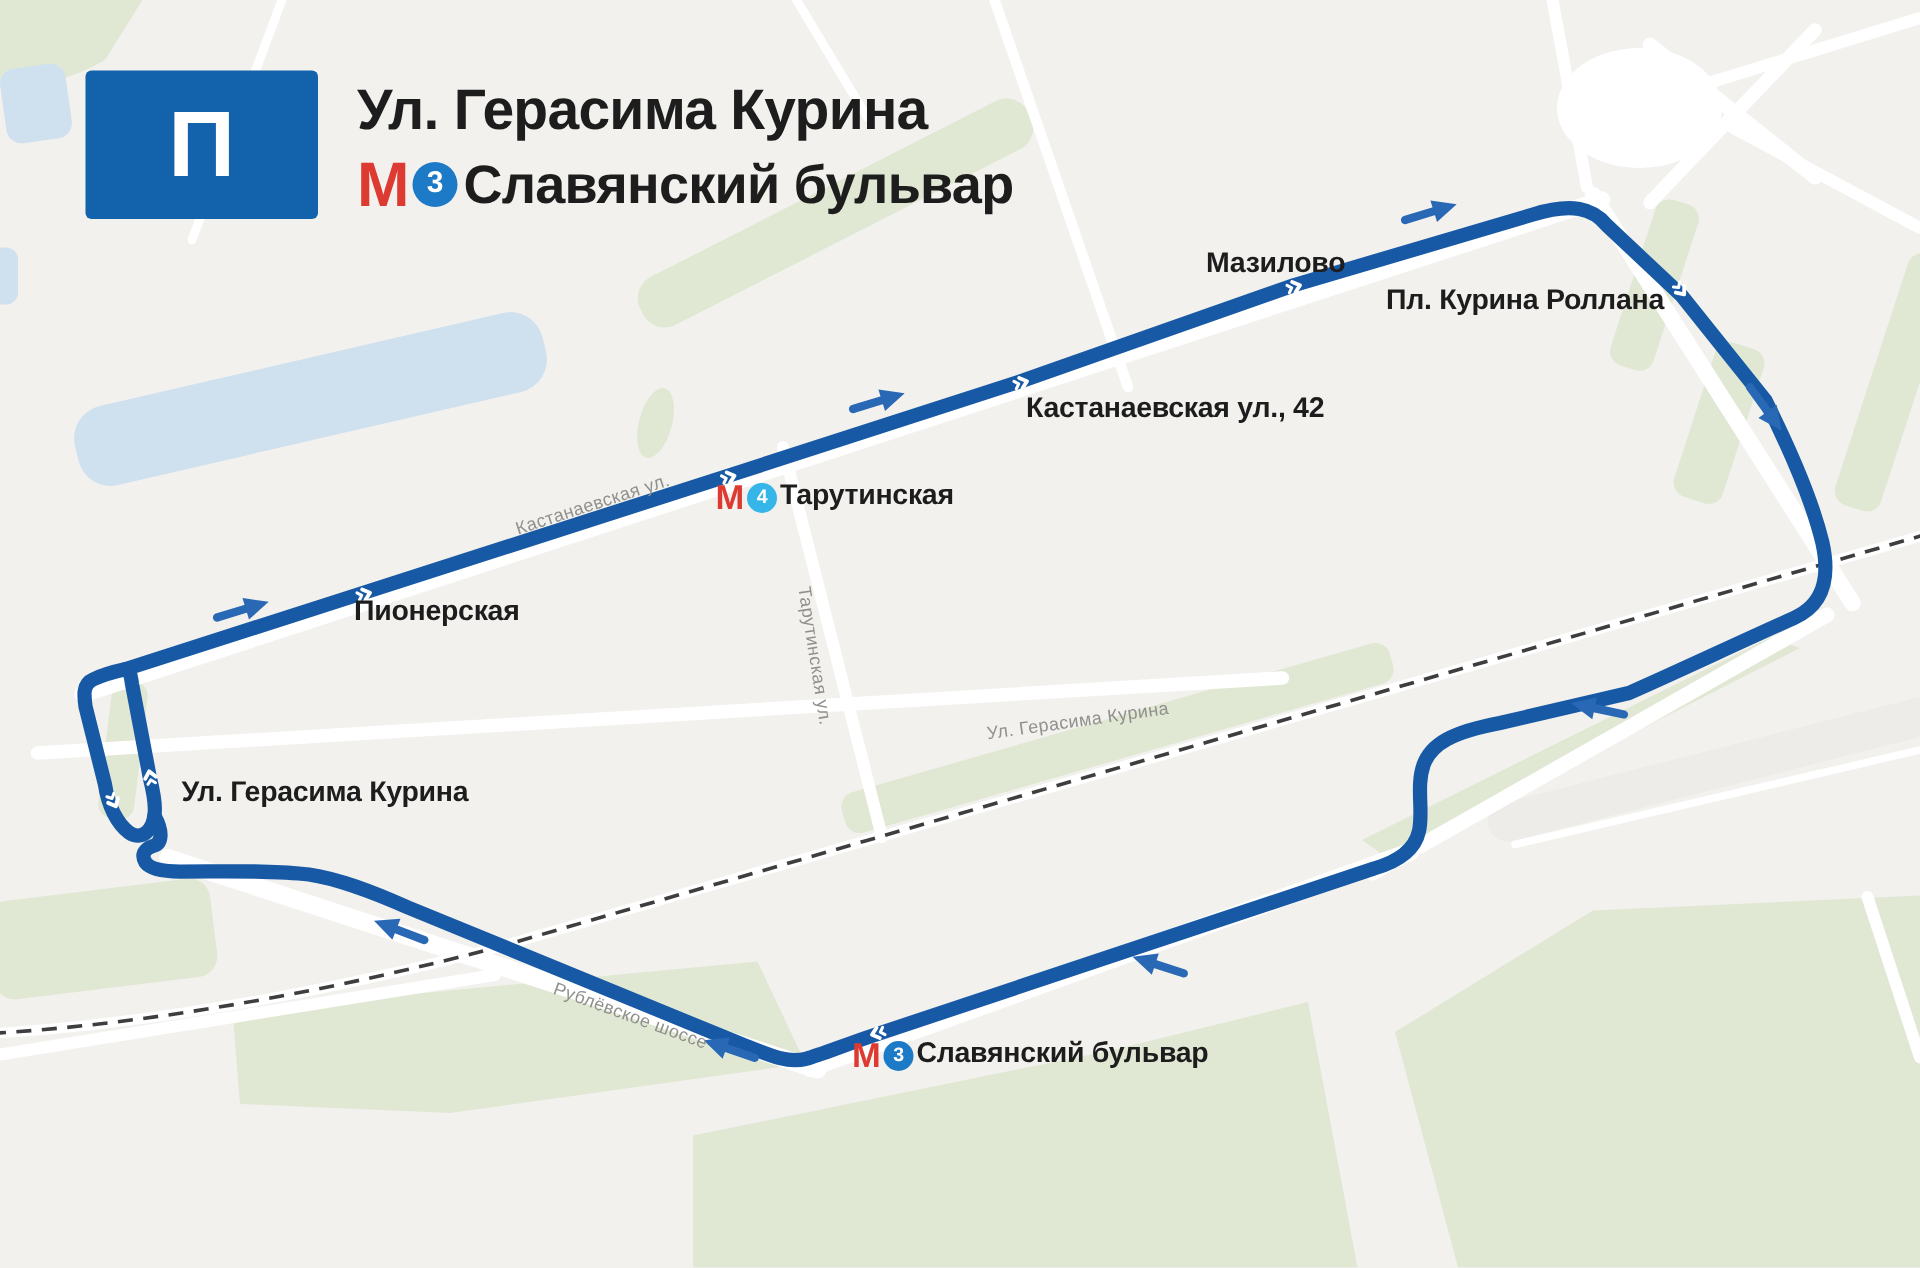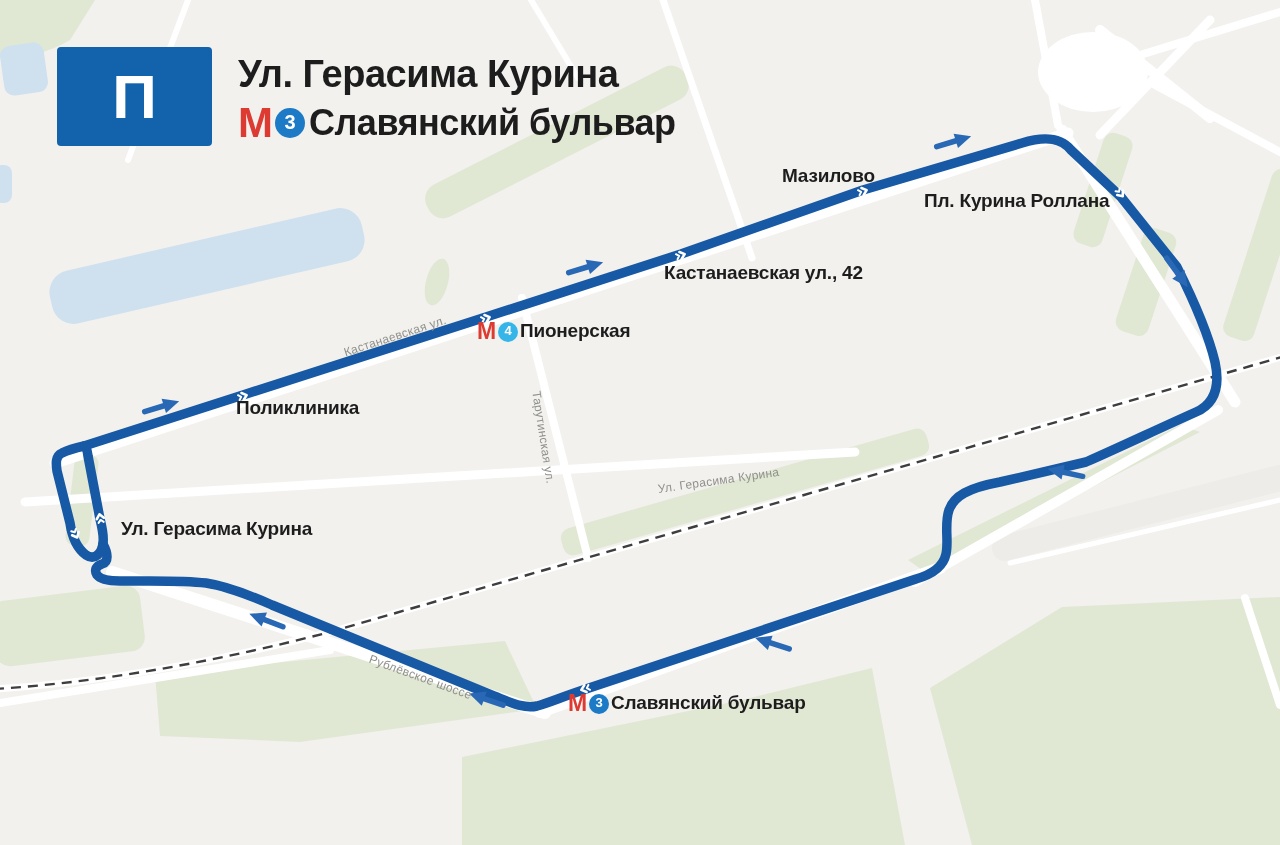--- a/index.html
+++ b/index.html
@@ -180,31 +180,31 @@
     <use href="#arr" transform="translate(488,700) rotate(199)"></use>
     <use href="#arr" transform="translate(268,621) rotate(201)"></use>
   </g>
 </svg>
 
 <div class="street-label" style="left:342px;top:346px;transform:rotate(-18deg);">Кастанаевская ул.</div>
 <div class="street-label" style="left:543px;top:390px;transform:rotate(81deg);">Тарутинская ул.</div>
 <div class="street-label" style="left:657px;top:482px;transform:rotate(-8deg);">Ул. Герасима Курина</div>
 <div class="street-label" style="left:372px;top:652px;transform:rotate(20deg);">Рублёвское шоссе</div>
 
-<div class="stop-label" style="left:236px;top:398px">Поликлиника</div>
+<div class="stop-label" style="left:236px;top:398px">Пионерская</div>
 
 <div class="stop-label metro-row" style="left:477px;top:320px">
   <span class="m-logo map">М</span>
   <span class="line-circle line4 map">4</span>
-  <span>Пионерская</span>
+  <span>Тарутинская</span>
 </div>
 
-<div class="stop-label" style="left:664px;top:263px">Кастанаевская ул., 42</div>
-
-<div class="stop-label" style="left:782px;top:166px">Мазилово</div>
+<div class="stop-label" style="left:684px;top:263px">Кастанаевская ул., 42</div>
+
+<div class="stop-label" style="left:804px;top:166px">Мазилово</div>
 
 <div class="stop-label" style="left:924px;top:191px">Пл. Курина Роллана</div>
 
 <div class="stop-label" style="left:121px;top:519px">Ул. Герасима Курина</div>
 
 <div class="stop-label metro-row" style="left:568px;top:692px">
   <span class="m-logo map">М</span>
   <span class="line-circle line3 map">3</span>
   <span>Славянский бульвар</span>
 </div>

